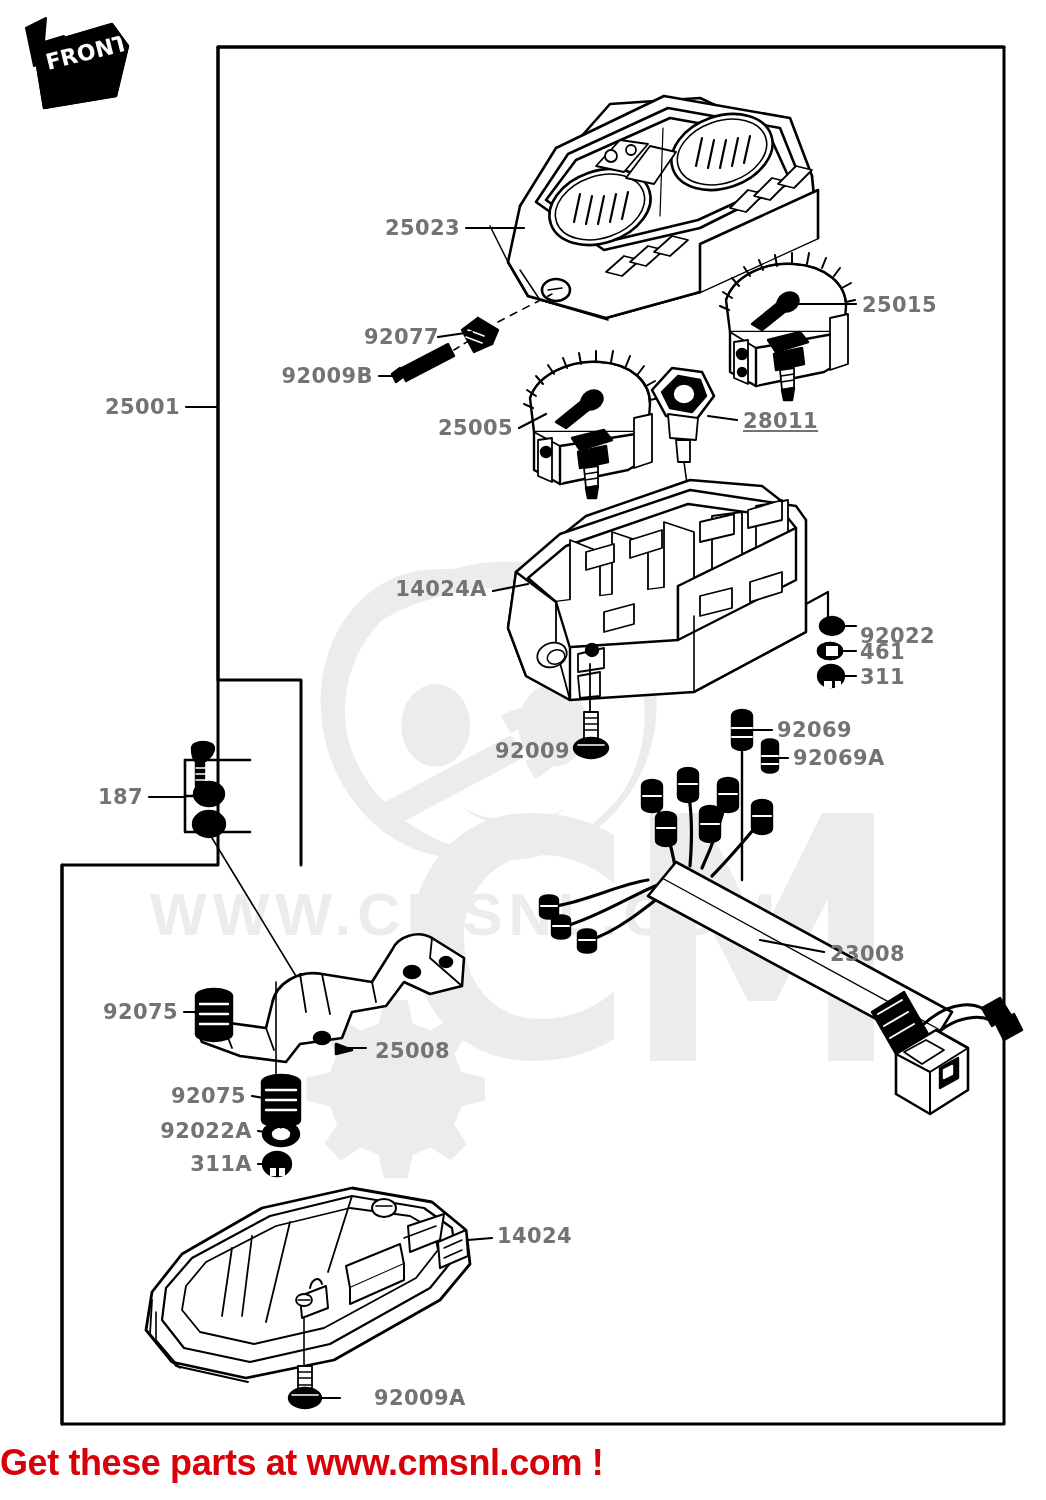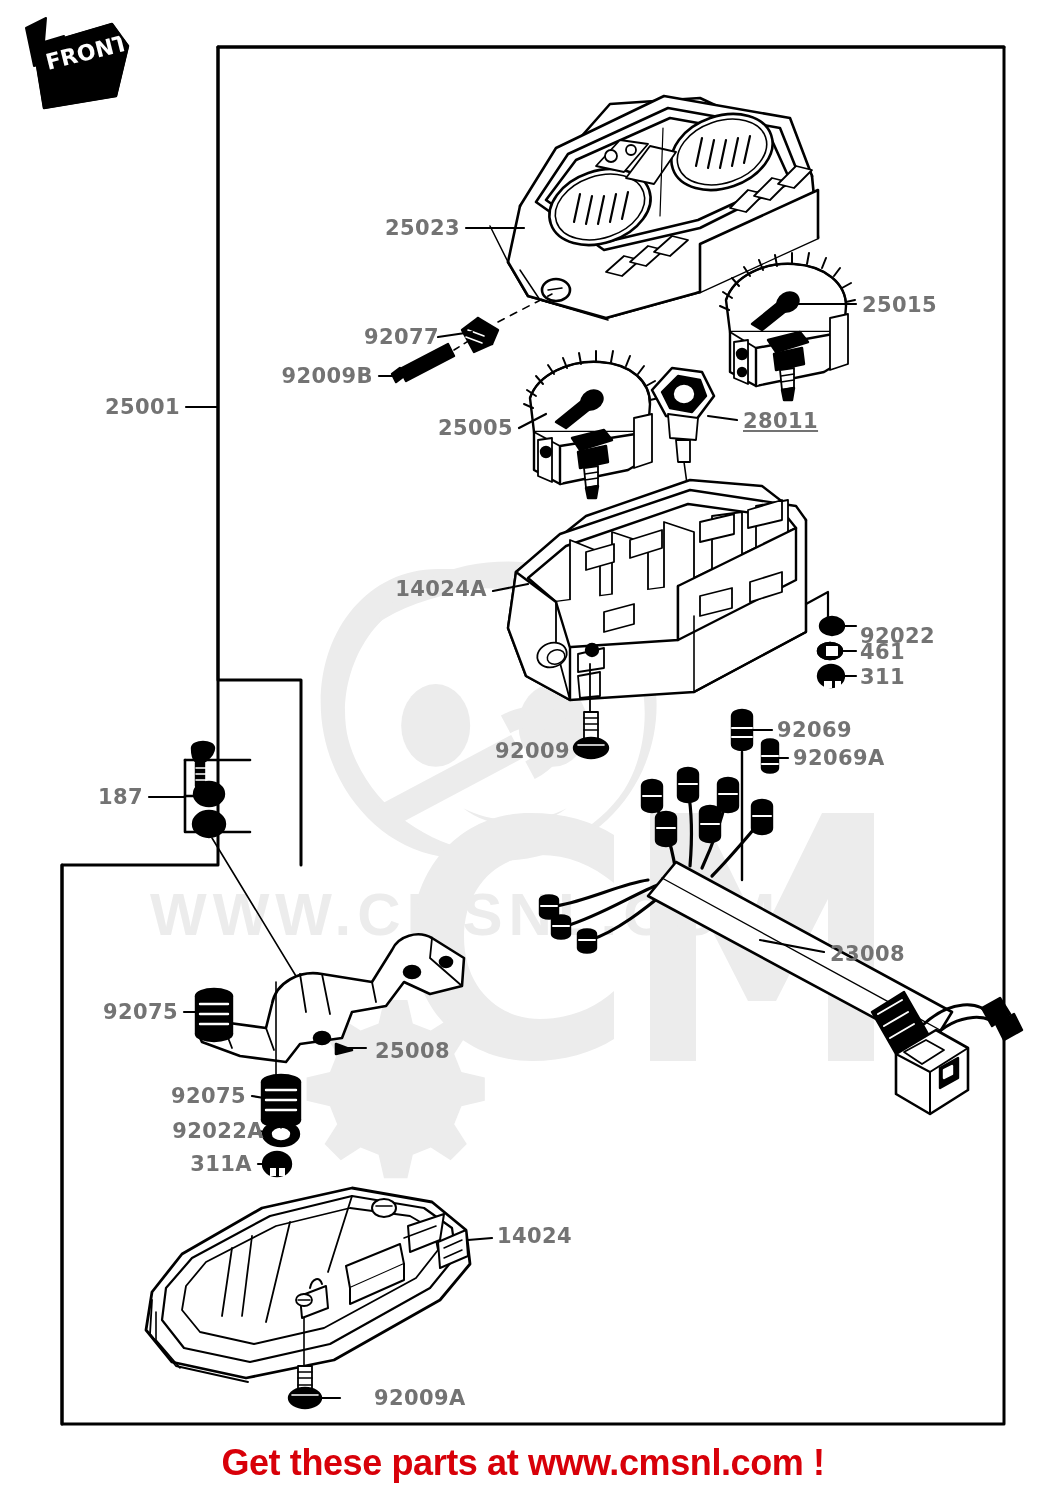--- a/index.html
+++ b/index.html
@@ -17,21 +17,20 @@
   .page-title{
     position:absolute;left:30px;top:18px;
     font-size:26px;color:#6e6e6e;
     font-family:"DejaVu Sans", sans-serif;
     letter-spacing:0.5px;
     white-space:nowrap;
     user-select:none;
   }
   .footer-text{
     position:absolute;left:0;top:1442px;width:1046px;
-    text-align:center;
     font-size:36px;font-weight:bold;color:#d80009;
     font-family:"Liberation Sans", sans-serif;
     letter-spacing:-0.4px;
     white-space:nowrap;
   }
   .callout{
     position:absolute;
     font-family:"DejaVu Sans", sans-serif;
     font-size:21px;font-weight:bold;color:#737373;
     white-space:nowrap;
@@ -535,20 +534,20 @@
   <div class="callout left" style="left:860px;top:652px;">461</div>
   <div class="callout left" style="left:860px;top:677px;">311</div>
   <div class="callout left" style="left:777px;top:730px;">92069</div>
   <div class="callout left" style="left:793px;top:758px;">92069A</div>
   <div class="callout right" style="left:570px;top:751px;">92009</div>
   <div class="callout right" style="left:143px;top:797px;">187</div>
   <div class="callout left" style="left:830px;top:954px;">23008</div>
   <div class="callout right" style="left:178px;top:1012px;">92075</div>
   <div class="callout left" style="left:375px;top:1051px;">25008</div>
   <div class="callout right" style="left:246px;top:1096px;">92075</div>
-  <div class="callout right" style="left:264px;top:1131px;">92022A</div>
+  <div class="callout right" style="left:252px;top:1131px;">92022A</div>
   <div class="callout right" style="left:252px;top:1164px;">311A</div>
   <div class="callout left" style="left:497px;top:1236px;">14024</div>
   <div class="callout left" style="left:345px;top:1398px;margin-left:29px;">92009A</div>
 
   <div class="footer-text">Get these parts at www.cmsnl.com !</div>
 
 </div>
 
 </body></html>

